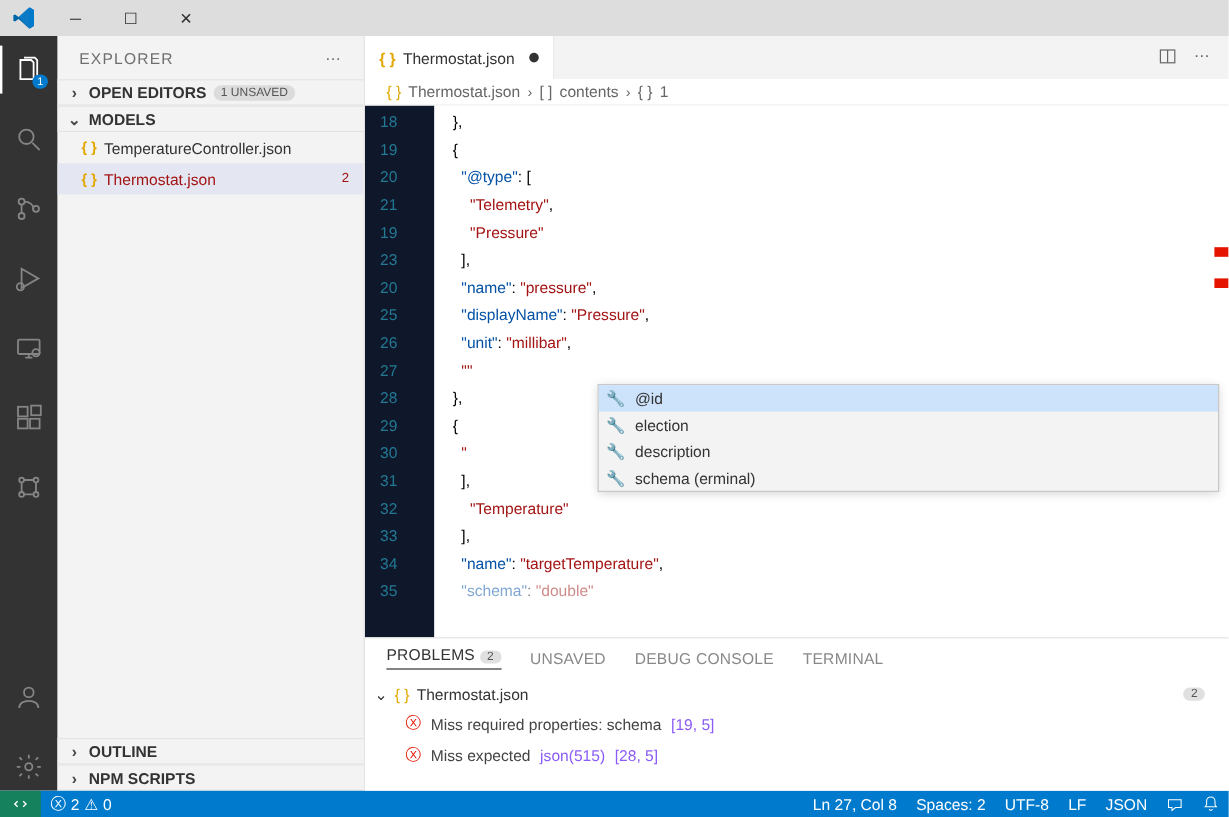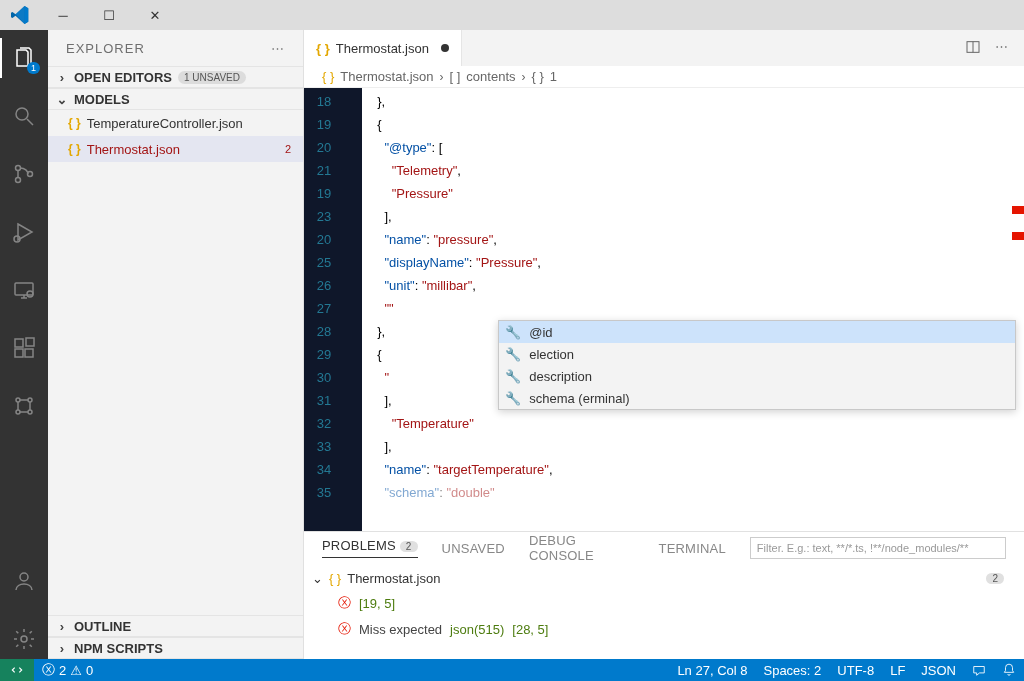--- a/index.html
+++ b/index.html
@@ -69,21 +69,21 @@
 .ptabs .pt { letter-spacing:.2px; }
 .ptabs .pt.active { color:#333; border-bottom:1px solid #333; padding-bottom:4px; }
 .ptabs .pbadge { background:#e0e0e0; color:#555; border-radius:9px; padding:0 6px; font-size:10px; margin-left:4px; }
 .ptabs .filter { margin-left:auto; width:280px; height:22px; border:1px solid #ccc; padding:0 6px; color:#999; font-size:11px; display:flex; align-items:center; }
 .pbody { flex:1; overflow:auto; padding:2px 8px; font-size:13px; }
 .pbody .pf { display:flex; align-items:center; gap:6px; height:24px; }
 .pbody .pf .fi { color:#e3a700; }
 .pbody .pf .cb { margin-left:auto; margin-right:12px; background:#e0e0e0; border-radius:9px; padding:0 6px; font-size:10px; color:#555; }
 .pbody .perr { display:flex; align-items:center; gap:8px; height:26px; padding-left:26px; color:#444; }
 .pbody .perr .ei { color:#e51400; }
-.pbody .loc { color:#4d7c0f; }
+.pbody .loc { color:#8b5cf6; }
 
 .status { height:22px; background:#007acc; color:#fff; display:flex; align-items:center; font-size:12px; }
 .status .seg { padding:0 8px; display:flex; align-items:center; gap:4px; }
 .status .remote { background:#16825d; height:22px; width:34px; display:flex; justify-content:center; align-items:center; }
 .status .flex { flex:1; }
 </style>
 </head>
 <body>
 
 <div class="titlebar">
@@ -292,32 +292,32 @@
         <div class="mk" style="top:86px"></div>
       </div>
     </div>
 
     <div class="panel">
       <div class="ptabs">
         <span class="pt active"><span>PROBLEMS</span><span class="pbadge">2</span></span>
         <span class="pt">UNSAVED</span>
         <span class="pt">DEBUG CONSOLE</span>
         <span class="pt">TERMINAL</span>
-        <div class="filter">Filter. E.g.: text, **/*.ts, !**/node_modules/**</div>
       </div>
       <div class="pbody">
         <div class="pf">
           <span>⌄</span>
           <span class="fi">{ }</span>
           <span>Thermostat.json</span>
           <span class="cb">2</span>
         </div>
         <div id="perrs">
             <div class="perr">
               <span class="ei">ⓧ</span>
+              <span>Miss required properties: schema</span>
               <span class="loc">[19, 5]</span>
             </div>
             <div class="perr">
               <span class="ei">ⓧ</span>
               <span>Miss expected</span>
               <span class="loc">json(515)</span>
               <span class="loc">[28, 5]</span>
             </div>
           </div>
       </div>

